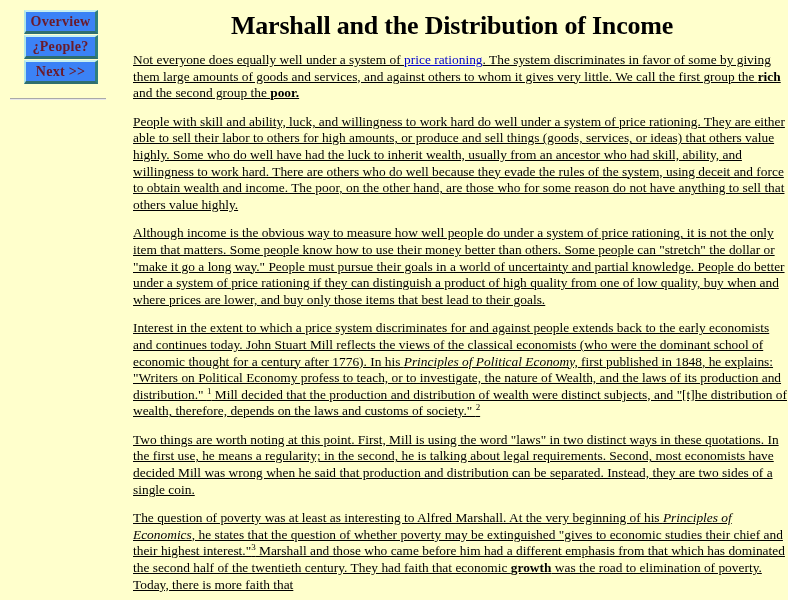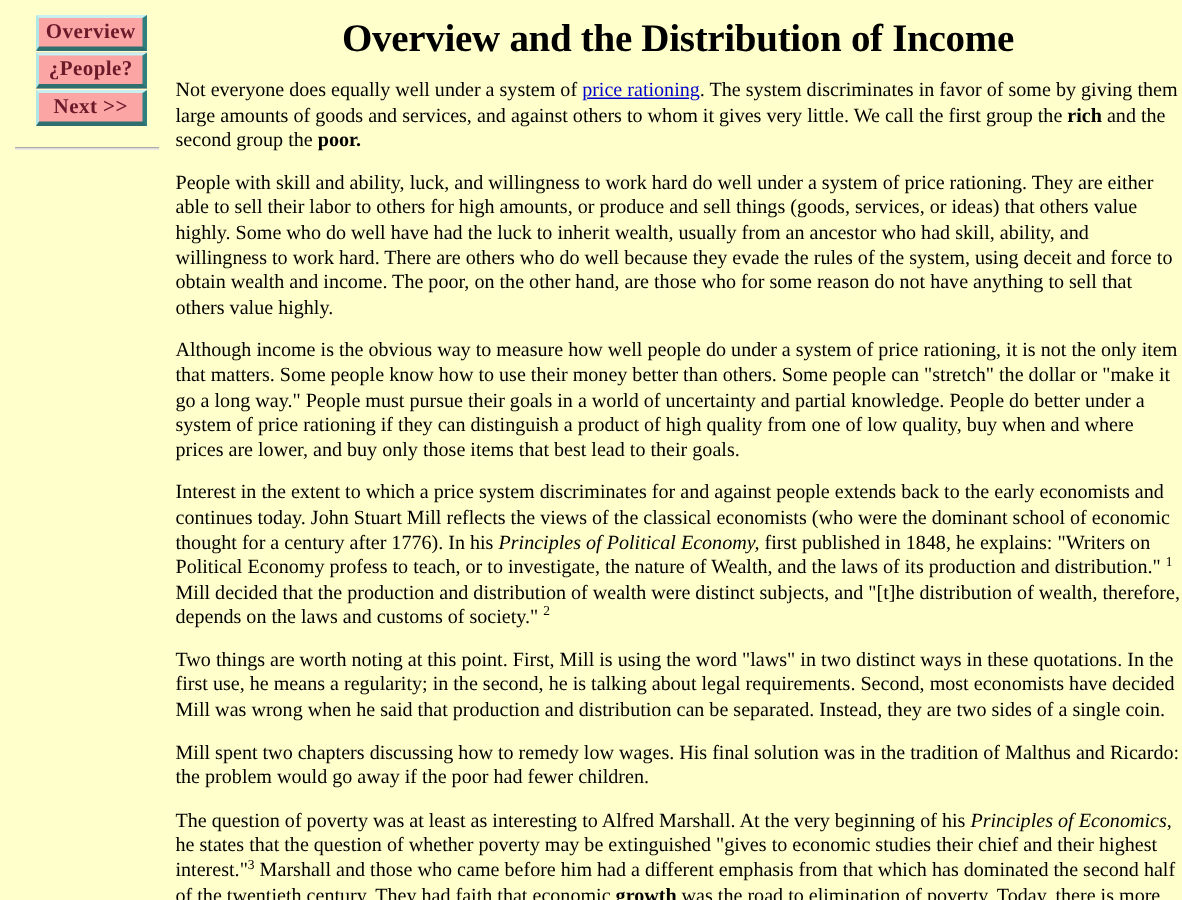--- a/index.html
+++ b/index.html
@@ -21,21 +21,21 @@
     top: 10px;
     width: 96px;
   }
   .navbtn {
     display: block;
     box-sizing: border-box;
     width: 74px;
     height: 24px;
     margin-left: 12px;
     margin-bottom: 1px;
-    background: #fca5a5;
+    background: #3b82f6;
     border-top: 2px solid #c8f0f0;
     border-left: 2px solid #b0e6e6;
     border-right: 3px solid #2f7f7f;
     border-bottom: 3px solid #2f6f6f;
     color: #6b1a2a;
     font-family: "Liberation Serif", "DejaVu Serif", serif;
     font-weight: bold;
     font-size: 14px;
     line-height: 19px;
     text-align: center;
@@ -64,21 +64,22 @@
     font-size: 26px;
     font-weight: bold;
     text-align: center;
     margin: 11px 0 11px 0;
     line-height: 30px;
     letter-spacing: -0.2px;
   }
   p {
     font-size: 13.4px;
     line-height: 16.6px;
-    margin: 0 0 12px 0;
+    margin: 0 0 12px 16px;
+    text-decoration: underline;
   }
   a.inline-link {
     color: #0000cc;
     text-decoration: underline;
   }
   sup {
     font-size: 9px;
     vertical-align: 5px;
     line-height: 0;
   }
@@ -87,28 +88,27 @@
 <body>
 
 <div class="sidebar">
   <a class="navbtn">Overview</a>
   <a class="navbtn">¿People?</a>
   <a class="navbtn">Next &gt;&gt;</a>
   <hr>
 </div>
 
 <div class="content">
-  <h1>Overview and the Distribution of Income</h1>
+  <h1>Marshall and the Distribution of Income</h1>
 
   <p><span>Not everyone does equally well under a system of </span><a class="inline-link" href="#">price rationing</a><span>. The system discriminates in favor of some by giving them large amounts of goods and services, and against others to whom it gives very little. We call the first group the </span><b>rich</b><span> and the second group the </span><b>poor.</b></p>
 
   <p>People with skill and ability, luck, and willingness to work hard do well under a system of price rationing. They are either able to sell their labor to others for high amounts, or produce and sell things (goods, services, or ideas) that others value highly. Some who do well have had the luck to inherit wealth, usually from an ancestor who had skill, ability, and willingness to work hard. There are others who do well because they evade the rules of the system, using deceit and force to obtain wealth and income. The poor, on the other hand, are those who for some reason do not have anything to sell that others value highly.</p>
 
   <p>Although income is the obvious way to measure how well people do under a system of price rationing, it is not the only item that matters. Some people know how to use their money better than others. Some people can "stretch" the dollar or "make it go a long way." People must pursue their goals in a world of uncertainty and partial knowledge. People do better under a system of price rationing if they can distinguish a product of high quality from one of low quality, buy when and where prices are lower, and buy only those items that best lead to their goals.</p>
 
   <p><span>Interest in the extent to which a price system discriminates for and against people extends back to the early economists and continues today. John Stuart Mill reflects the views of the classical economists (who were the dominant school of economic thought for a century after 1776). In his </span><i>Principles of Political Economy,</i><span> first published in 1848, he explains: "Writers on Political Economy profess to teach, or to investigate, the nature of Wealth, and the laws of its production and distribution." </span><sup>1</sup><span> Mill decided that the production and distribution of wealth were distinct subjects, and "[t]he distribution of wealth, therefore, depends on the laws and customs of society." </span><sup>2</sup></p>
 
   <p>Two things are worth noting at this point. First, Mill is using the word "laws" in two distinct ways in these quotations. In the first use, he means a regularity; in the second, he is talking about legal requirements. Second, most economists have decided Mill was wrong when he said that production and distribution can be separated. Instead, they are two sides of a single coin.</p>
 
-  <p>Mill spent two chapters discussing how to remedy low wages. His final solution was in the tradition of Malthus and Ricardo: the problem would go away if the poor had fewer children.</p>
 
   <p><span>The question of poverty was at least as interesting to Alfred Marshall. At the very beginning of his </span><i>Principles of Economics</i><span>, he states that the question of whether poverty may be extinguished "gives to economic studies their chief and their highest interest."</span><sup>3</sup><span> Marshall and those who came before him had a different emphasis from that which has dominated the second half of the twentieth century. They had faith that economic </span><b>growth</b><span> was the road to elimination of poverty. Today, there is more faith that </span></p>
 </div>
 
 </body></html>

